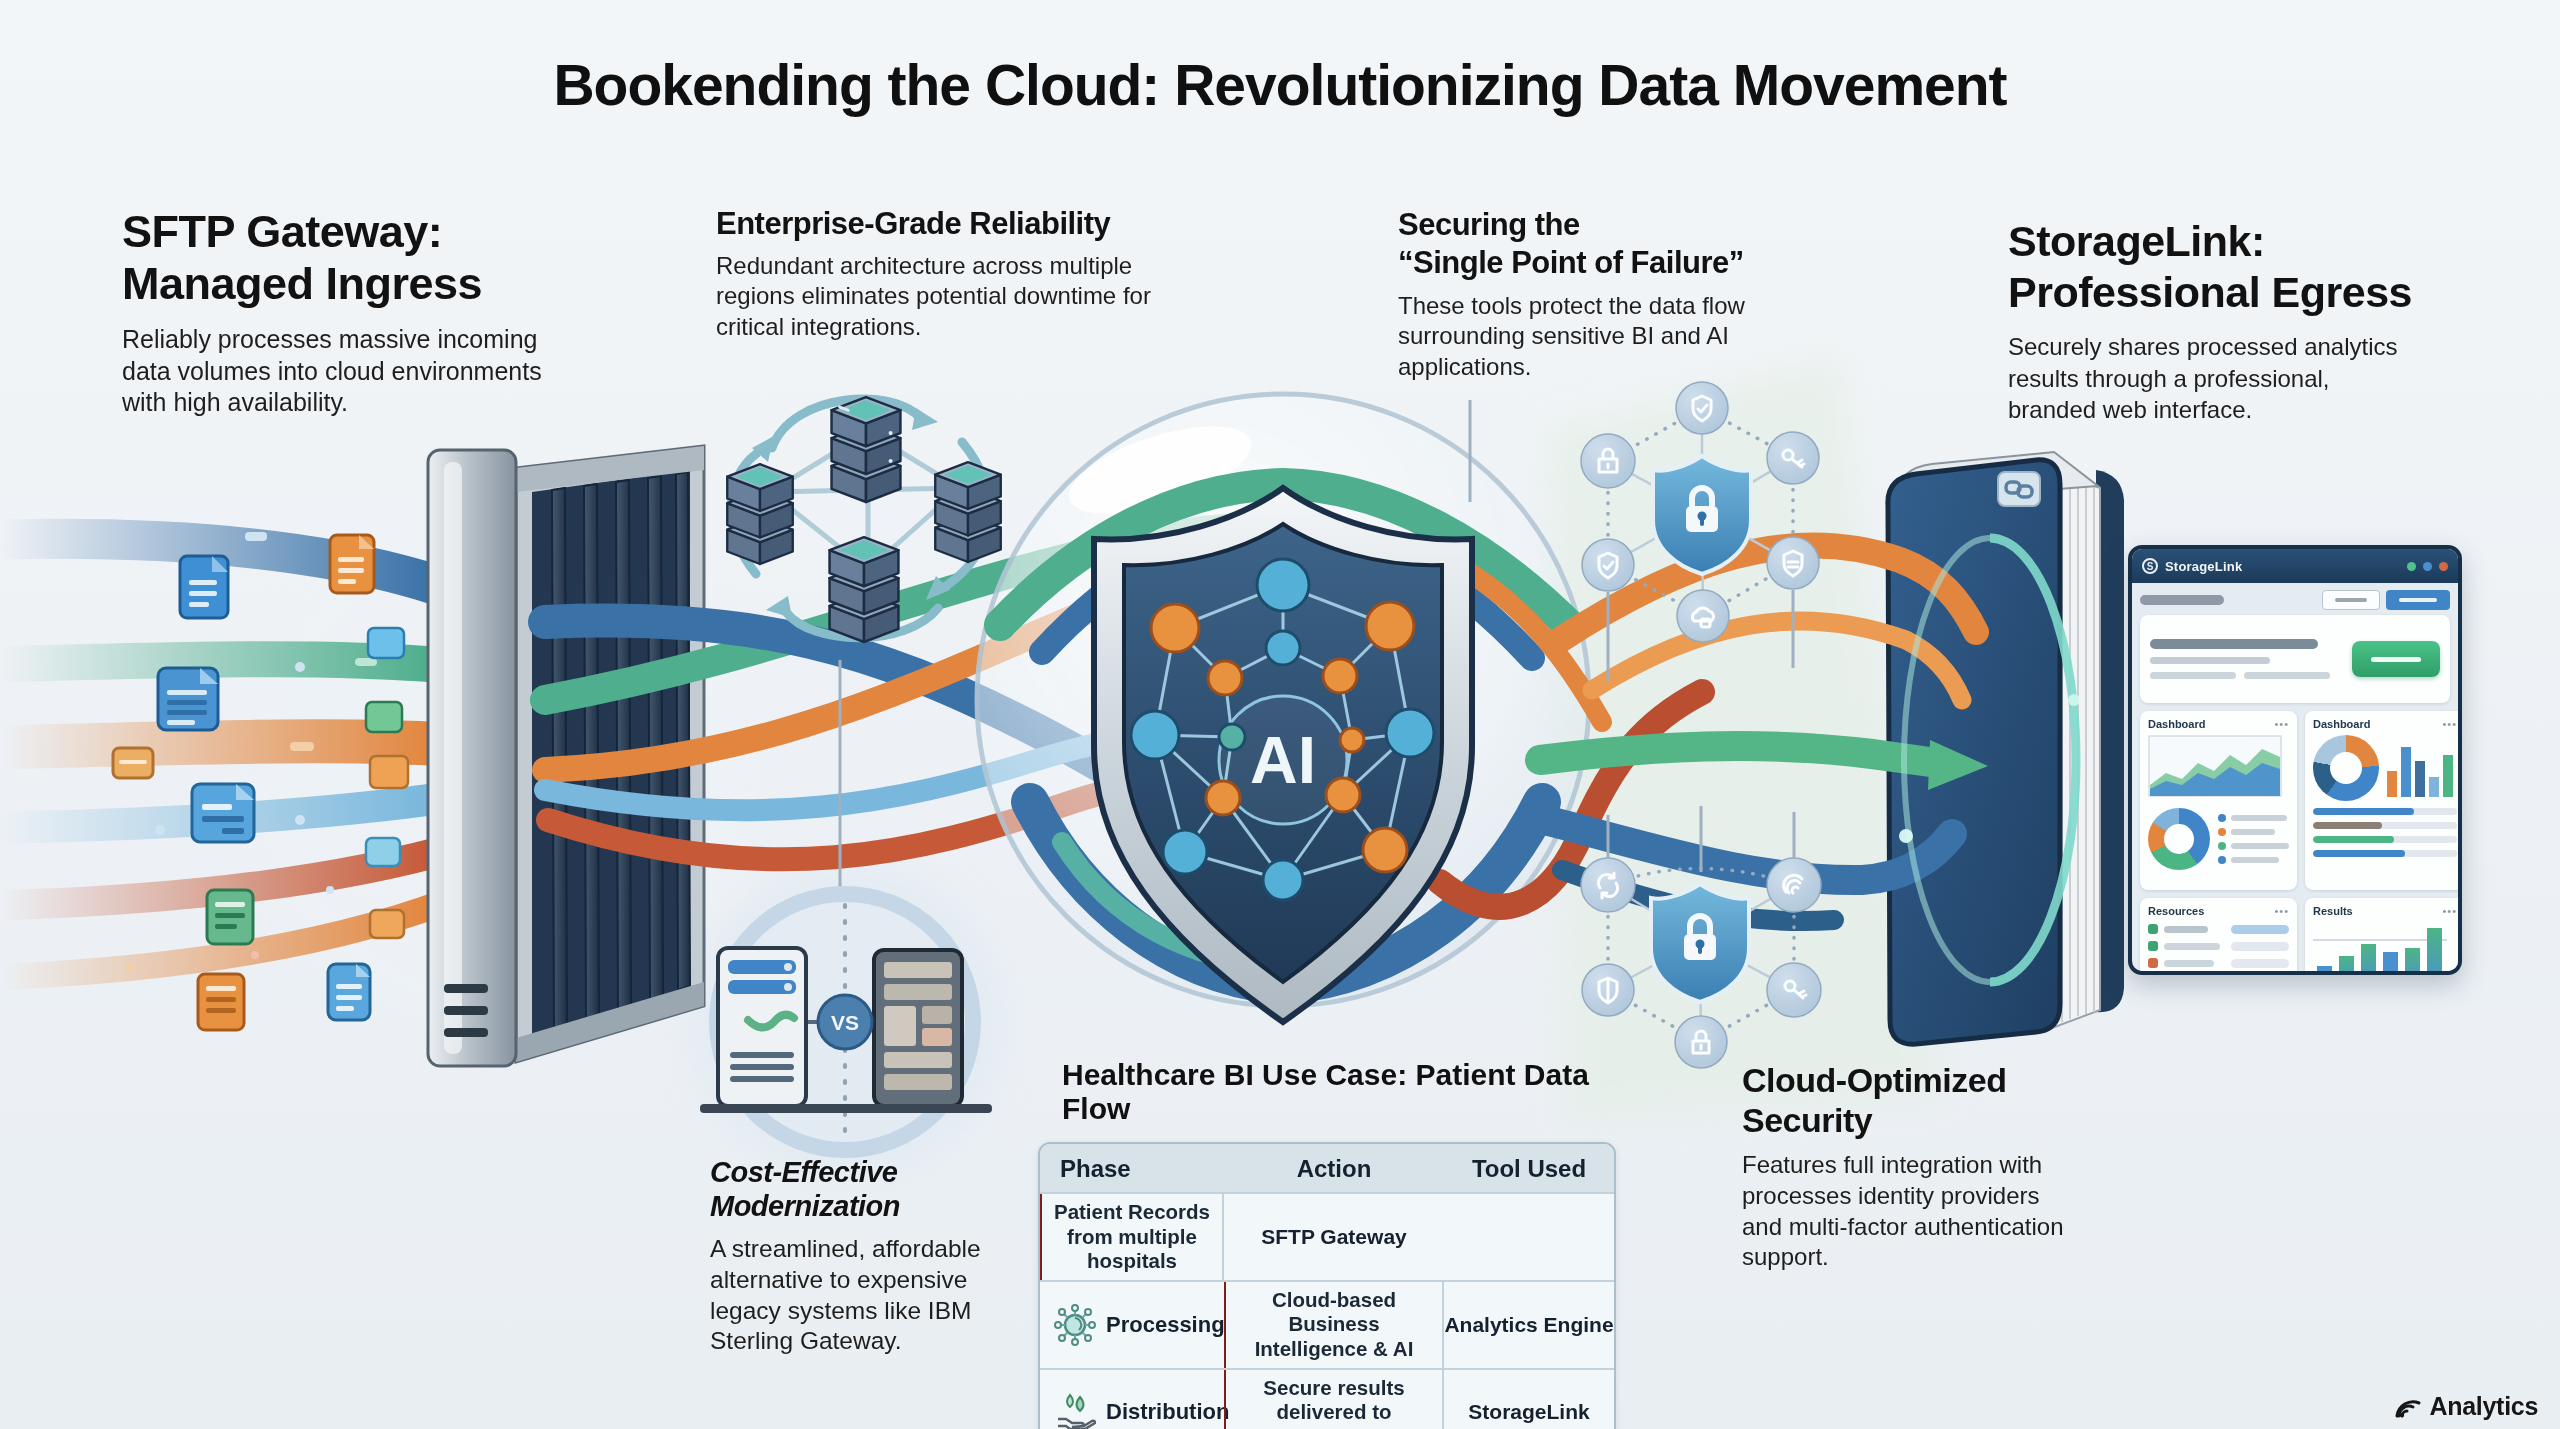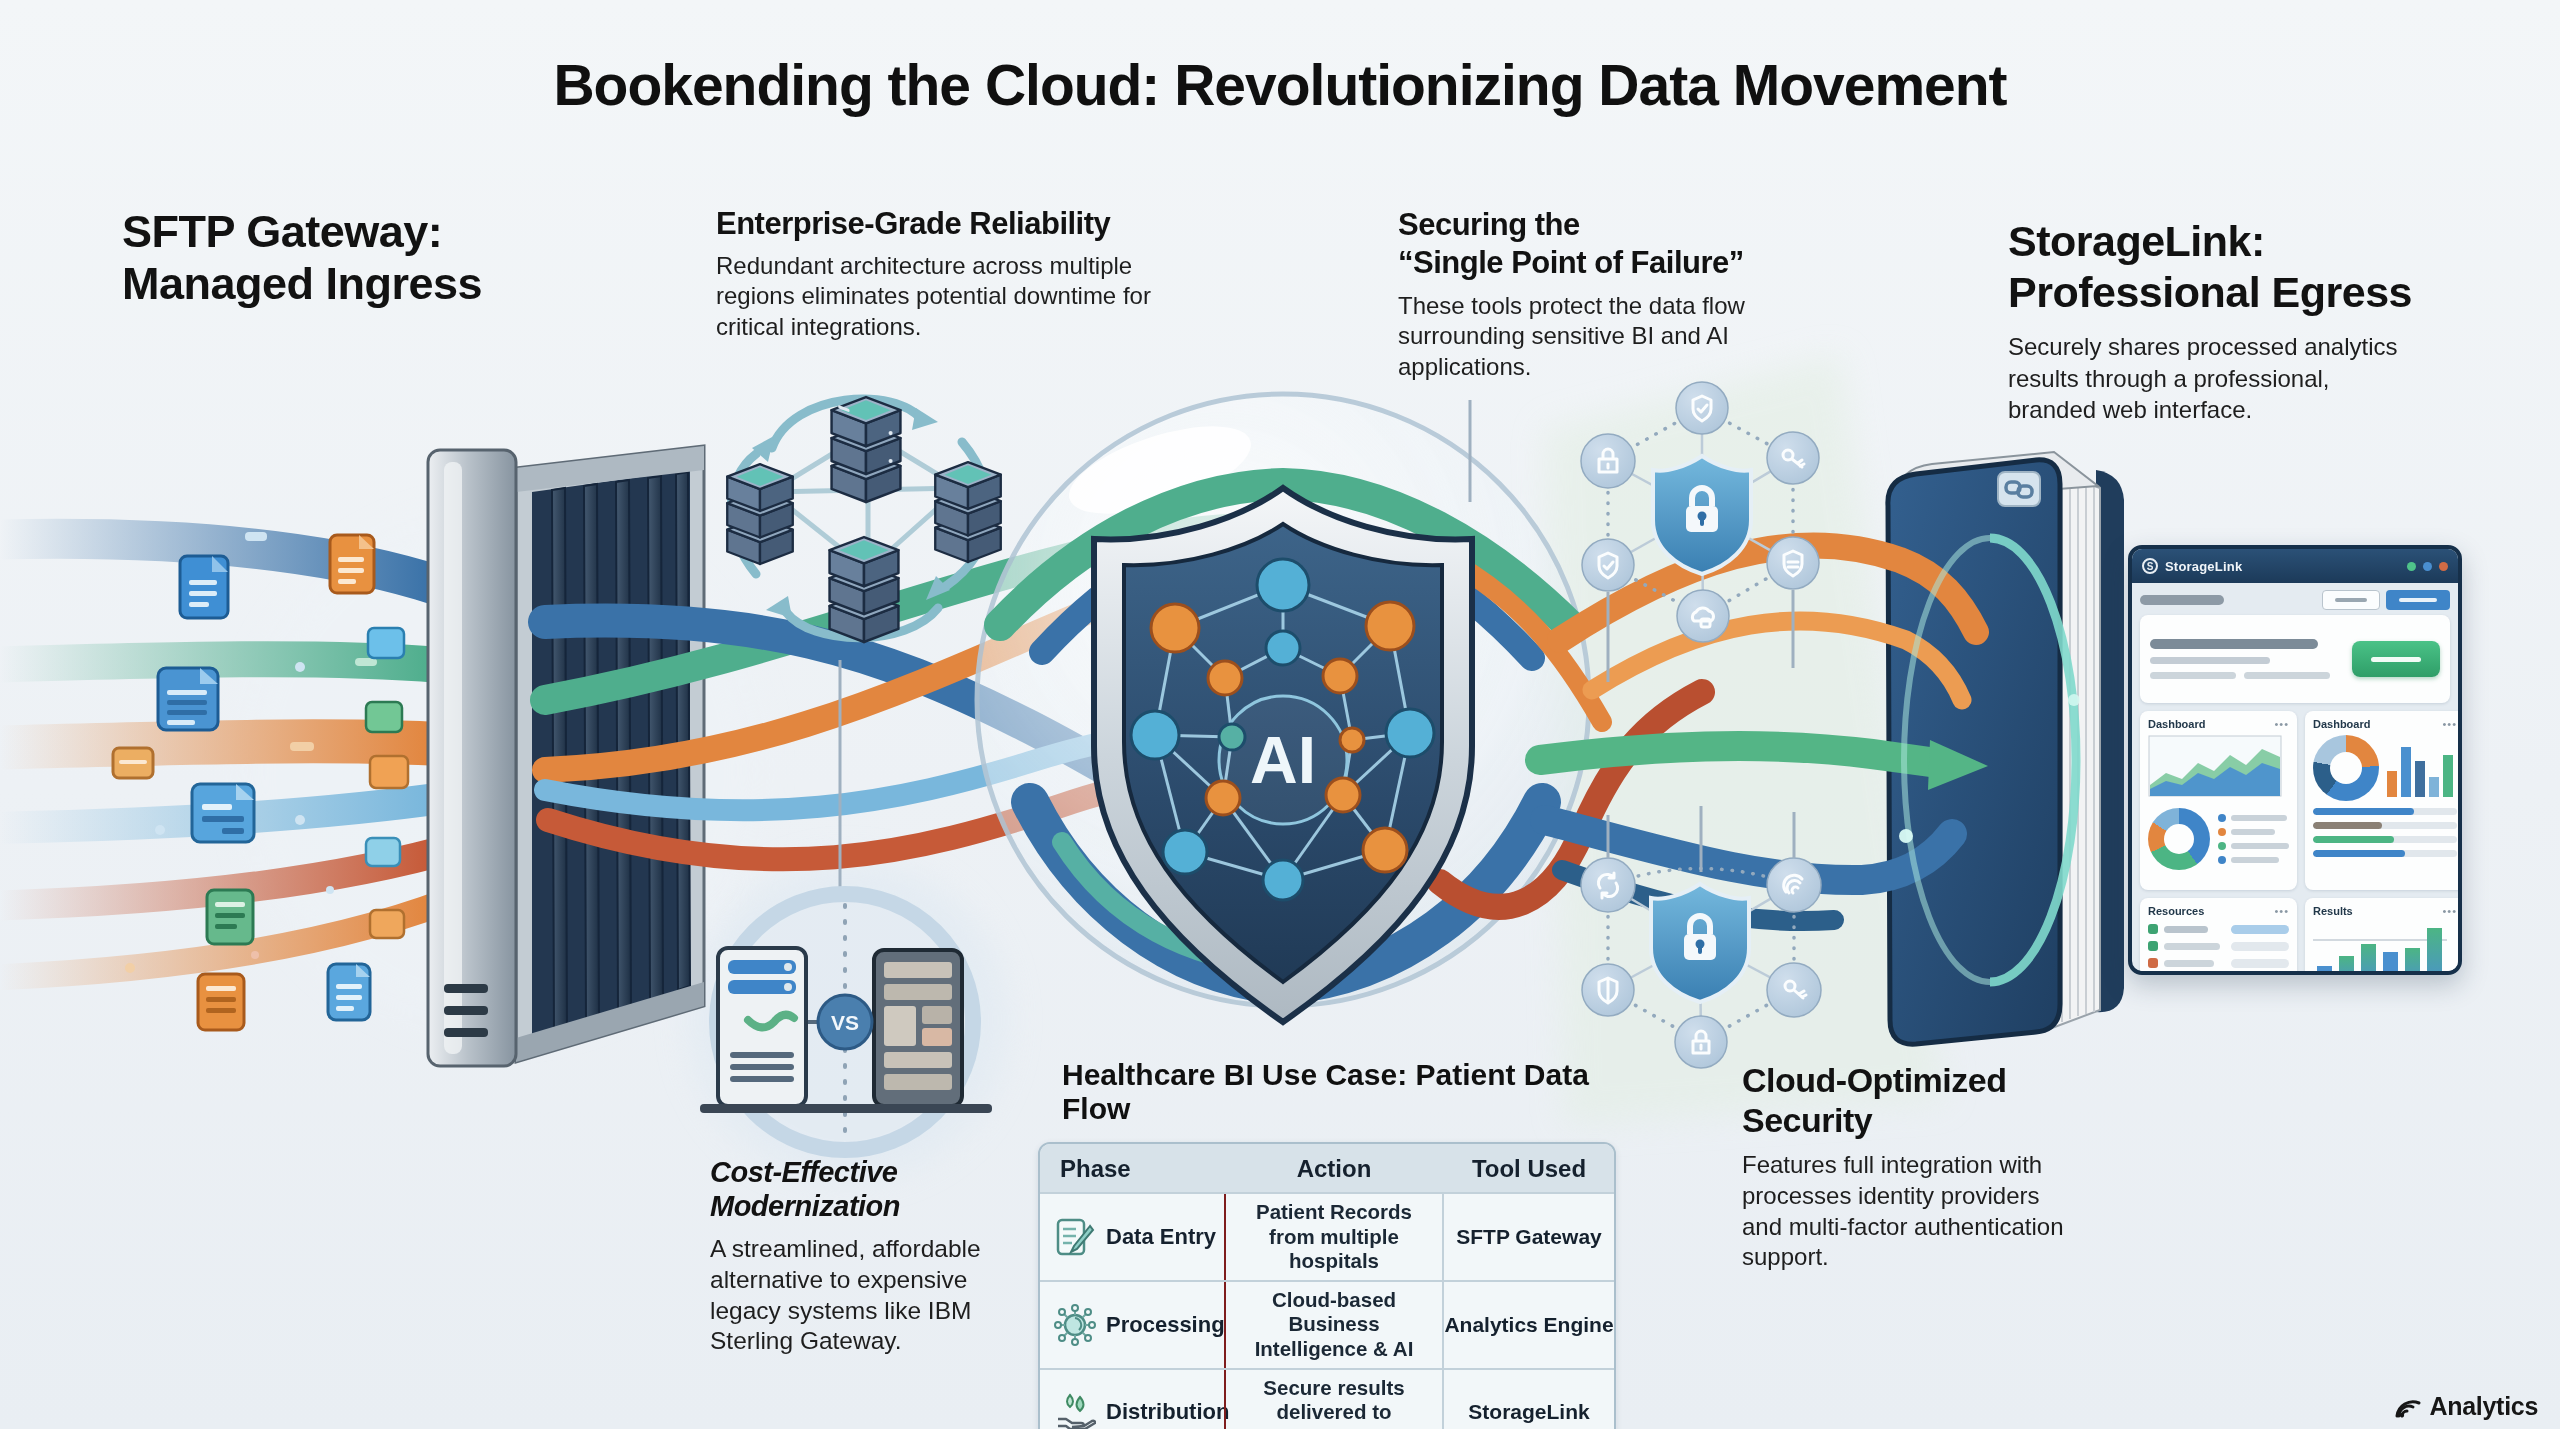--- a/index.html
+++ b/index.html
@@ -622,20 +622,21 @@
     <line class="conn" x1="1701" y1="806" x2="1701" y2="872"></line>
     <line class="conn" x1="1794" y1="812" x2="1794" y2="858"></line>
   </g>
 </svg>
 
 <h1 class="main-title abs">Bookending the Cloud: Revolutionizing Data Movement</h1>
 
 <div class="tb tb-sftp abs">
   <h2>SFTP Gateway:
 Managed Ingress</h2>
+  <p>Reliably processes massive incoming data volumes into cloud environments with high availability.</p>
 </div>
 <div class="tb tb-enterprise abs">
   <h3>Enterprise-Grade Reliability</h3>
   <p>Redundant architecture across multiple regions eliminates potential downtime for critical integrations.</p>
 </div>
 <div class="tb tb-securing abs">
   <h3>Securing the
 “Single Point of Failure”</h3>
   <p>These tools protect the data flow surrounding sensitive BI and AI applications.</p>
 </div>
@@ -658,30 +659,20 @@
 
 <div class="usecase abs">
   <h3>Healthcare BI Use Case: Patient Data Flow</h3>
   <div class="uc-table">
     <div class="uc-head">
       <div class="c1">Phase</div>
       <div class="c2">Action</div>
       <div class="c3">Tool Used</div>
     </div>
     <div class="uc-row">
-      <div class="uc-phase">
-        <svg class="uc-icon" viewBox="0 0 42 42">
-          <rect x="4" y="4" width="26" height="34" rx="4" fill="#f4fafa" stroke="#4e8d86" stroke-width="2.5"></rect>
-          <line x1="9" y1="13" x2="22" y2="13" stroke="#74b3ab" stroke-width="2.5"></line>
-          <line x1="9" y1="20" x2="22" y2="20" stroke="#74b3ab" stroke-width="2.5"></line>
-          <line x1="9" y1="27" x2="18" y2="27" stroke="#74b3ab" stroke-width="2.5"></line>
-          <path d="M 36,10 L 20,30 L 17,36 L 23,33 L 39,14 Z" fill="#8ecfc7" stroke="#3f7a73" stroke-width="2"></path>
-        </svg>
-        <span>Data Entry</span>
-      </div>
       <div class="uc-action">Patient Records from multiple hospitals</div>
       <div class="uc-tool">SFTP Gateway</div>
     </div>
     <div class="uc-row">
       <div class="uc-phase">
         <svg class="uc-icon" viewBox="0 0 42 42">
           <circle cx="21" cy="21" r="10" fill="#bfe6e2" stroke="#4e8d86" stroke-width="2.5"></circle>
           <path d="M 21,14 a 7,7 0 0 1 4,12" fill="none" stroke="#4e8d86" stroke-width="2"></path>
           <g stroke="#6fa8a1" stroke-width="2">
             <line x1="21" y1="11" x2="21" y2="5"></line>

